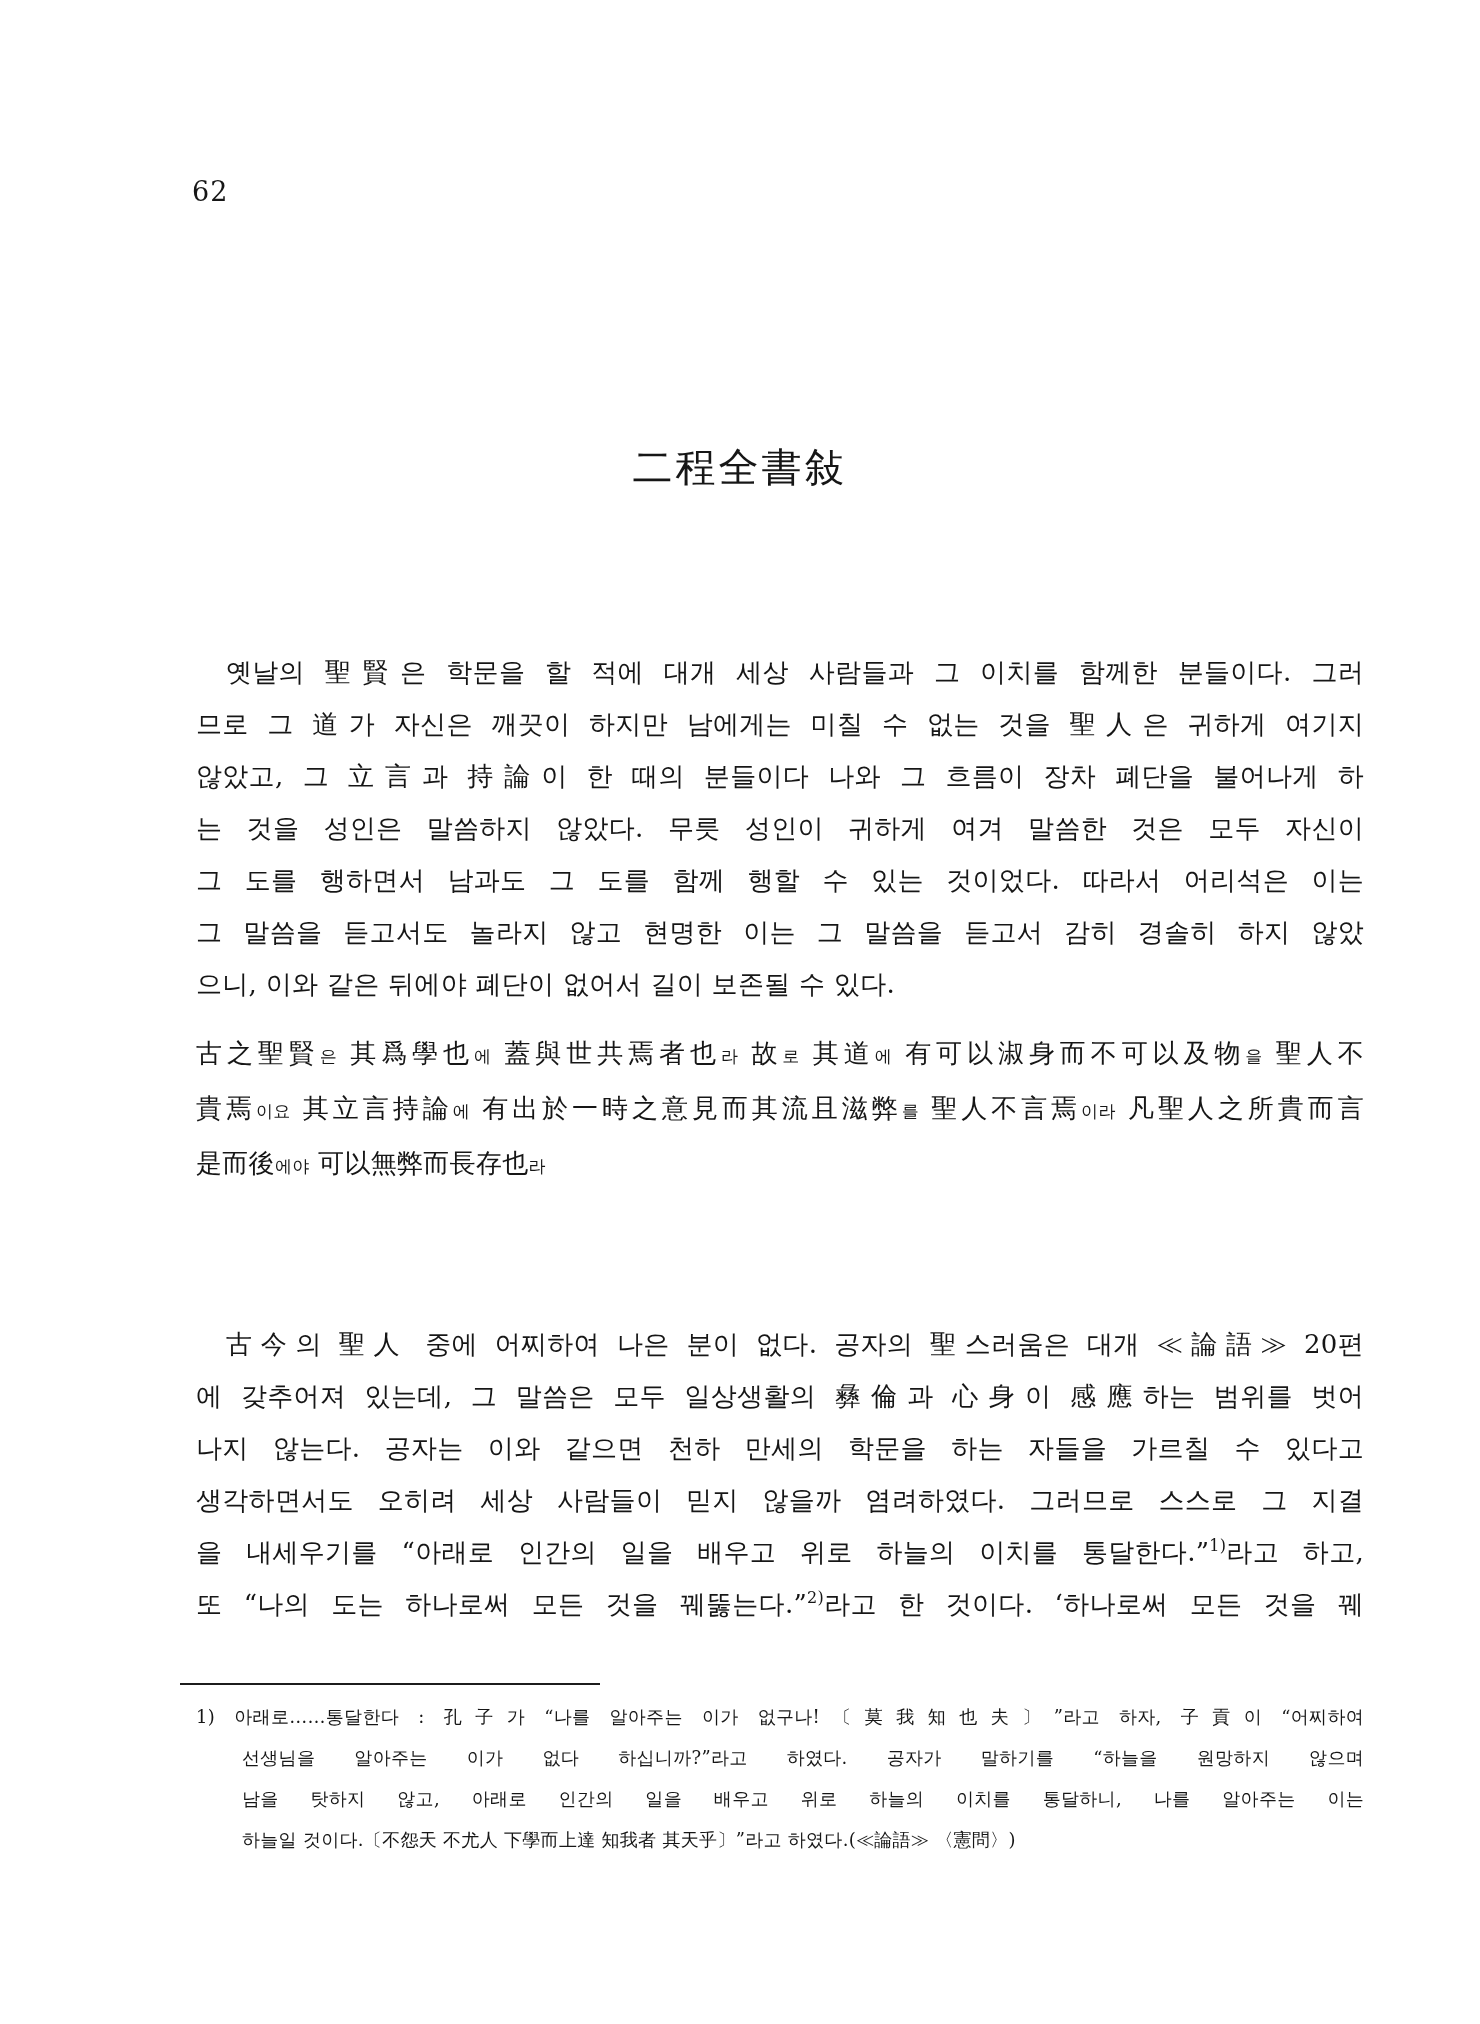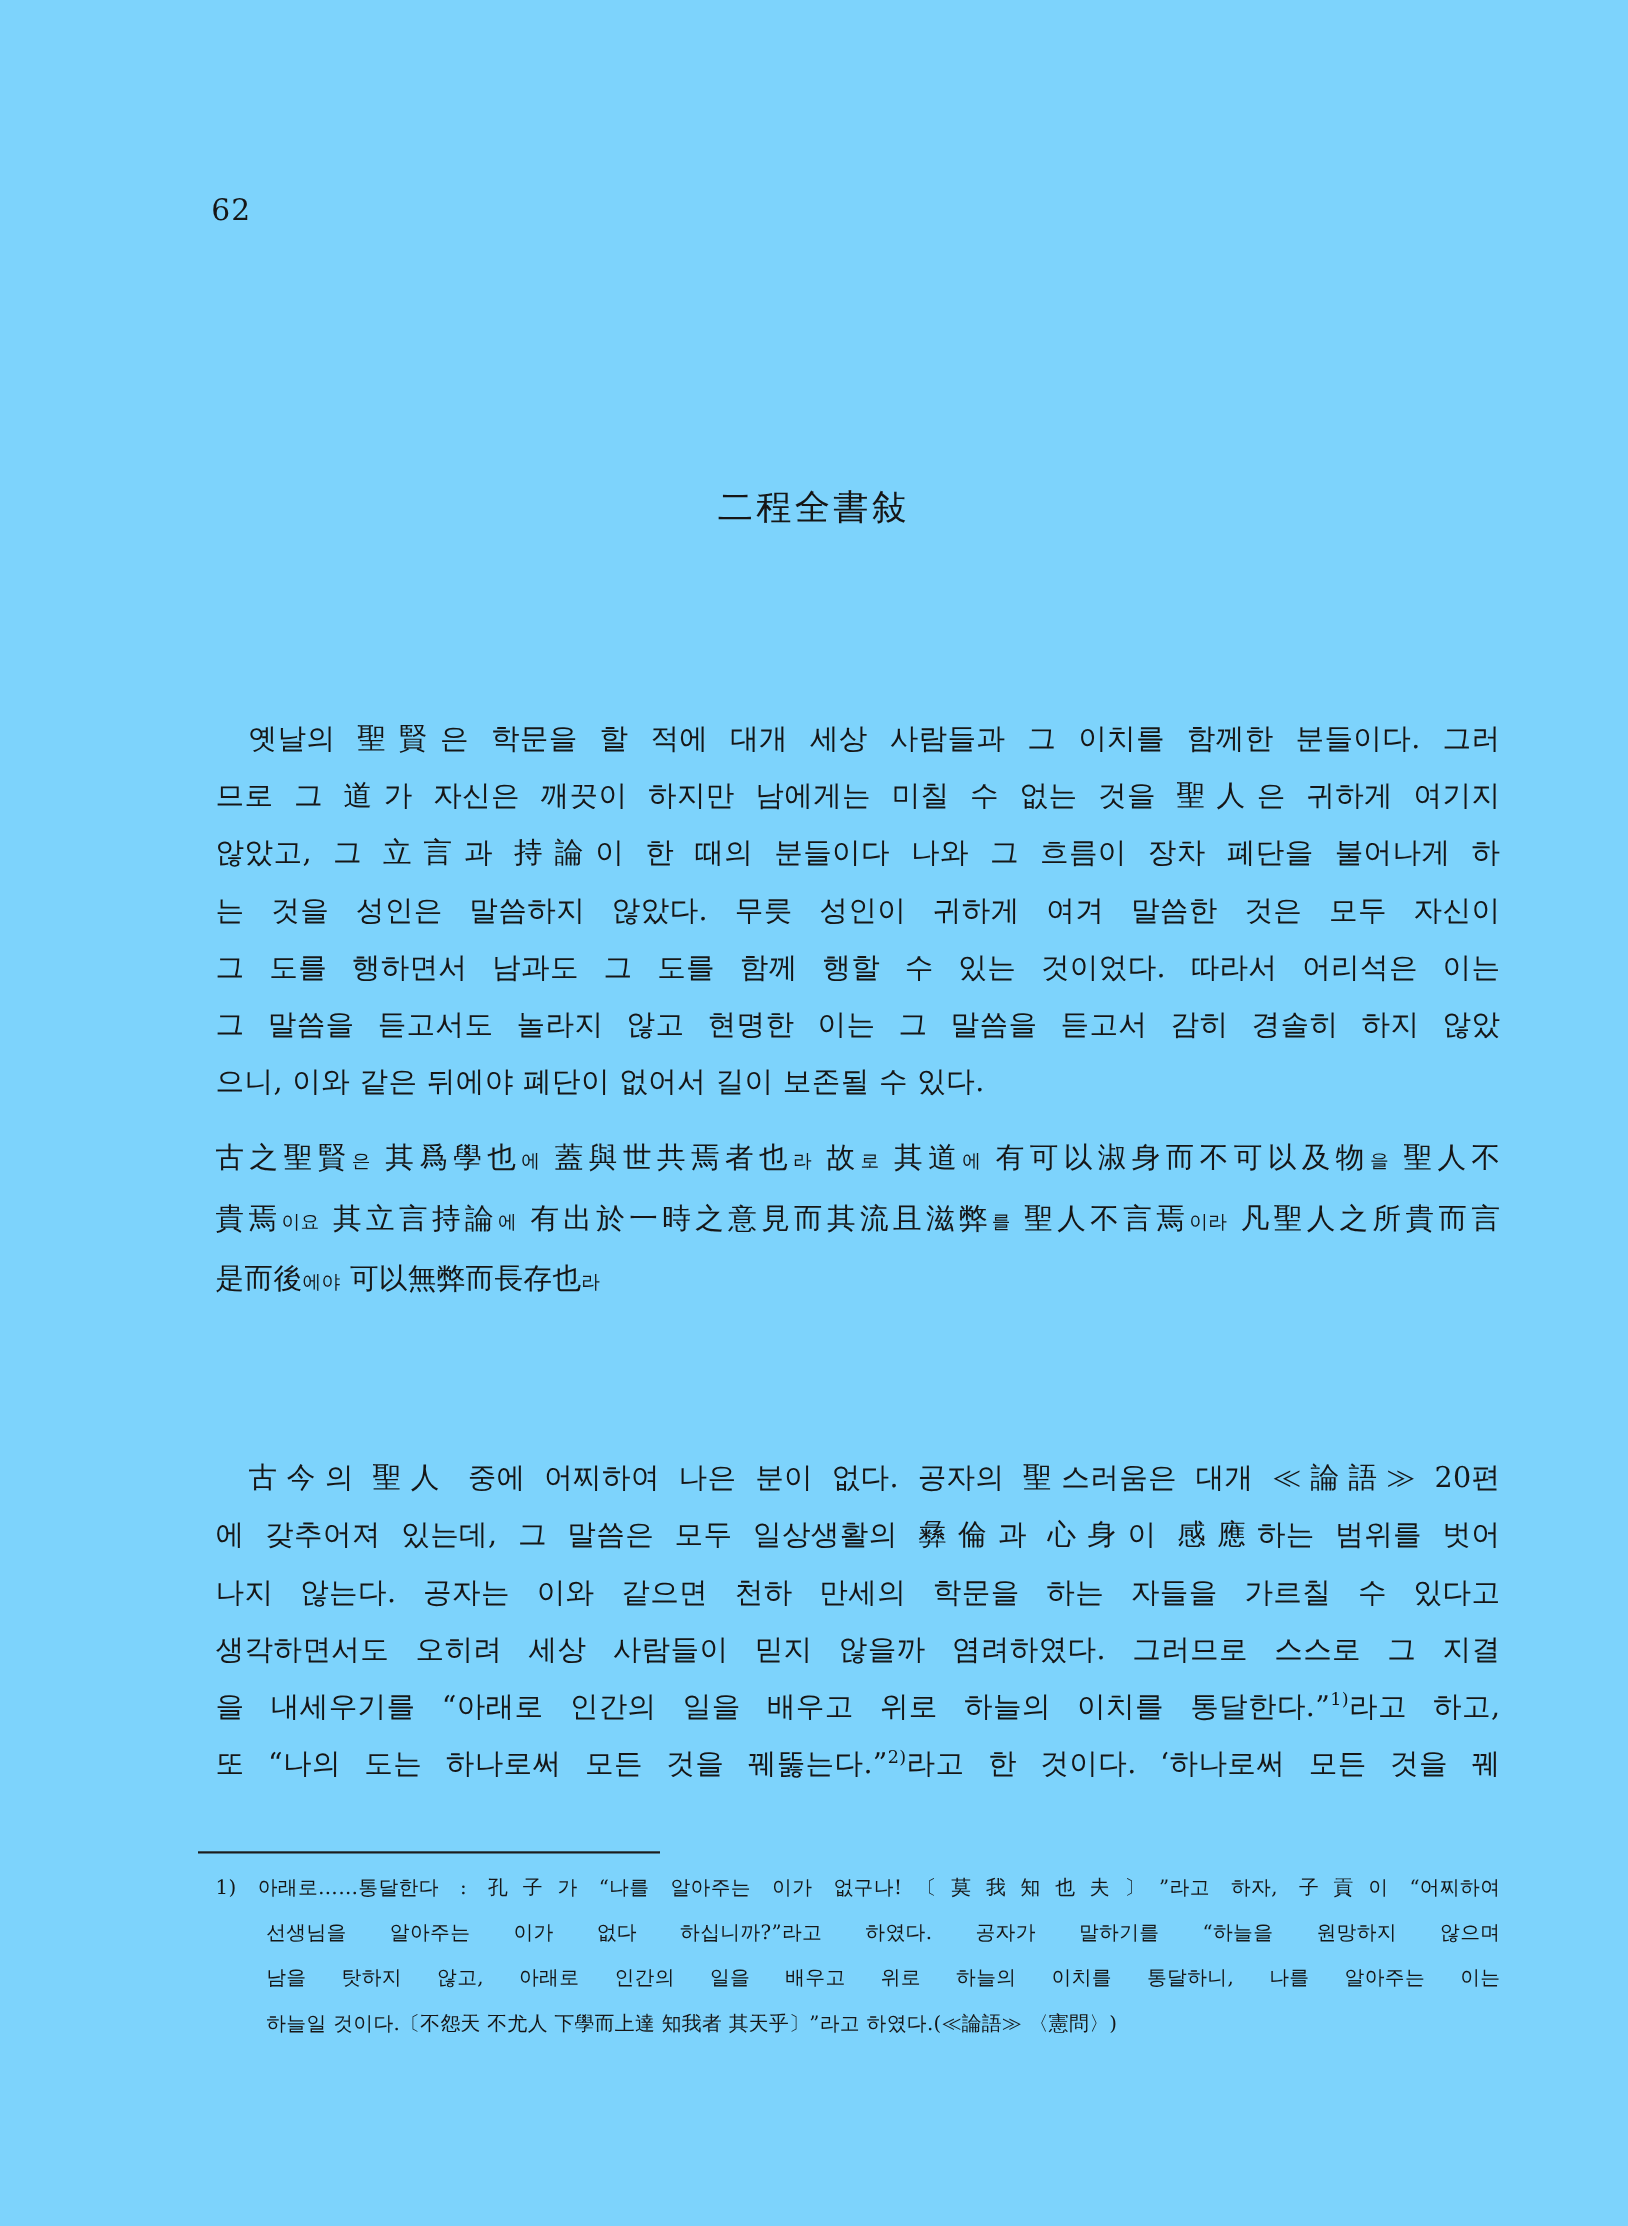--- a/index.html
+++ b/index.html
@@ -1,24 +1,24 @@
 <!DOCTYPE html>
 <html><head>
 <meta charset="utf-8">
 <style>
   html,body{margin:0;padding:0;background:#888;}
   .page{
     position:relative;width:1480px;height:2024px;margin:0 auto;
-    background:#7dd3fc;color:#161616;
+    background:#ffffff;color:#161616;
     font-family:"DejaVu Serif","Liberation Serif",serif;
     overflow:hidden;
   }
   .pagenum{position:absolute;left:192px;top:176px;font-size:27px;letter-spacing:1px;}
   .doc-title{position:absolute;left:0;top:440px;width:100%;text-align:center;
-    font-size:32px;letter-spacing:3px;font-weight:500;}
+    font-size:40px;letter-spacing:3px;font-weight:500;}
   .block{position:absolute;left:196px;width:1168px;}
   .para1{top:646px;font-size:26px;line-height:52px;}
   .hanmun{top:1027px;font-size:26px;line-height:52px;}
   .para2{top:1318px;font-size:26px;line-height:52px;}
   .fnrule{position:absolute;left:180px;top:1683px;width:420px;height:2px;background:#1c1c1c;}
   .footnote{top:1696px;font-size:18px;line-height:41px;padding-left:46px;width:1122px;}
   .tline{letter-spacing:0.3px;}
   .tline.just{text-align:justify;text-align-last:justify;}
   .tline.indent{text-indent:30px;}
   .tline.hang{text-indent:-46px;}

